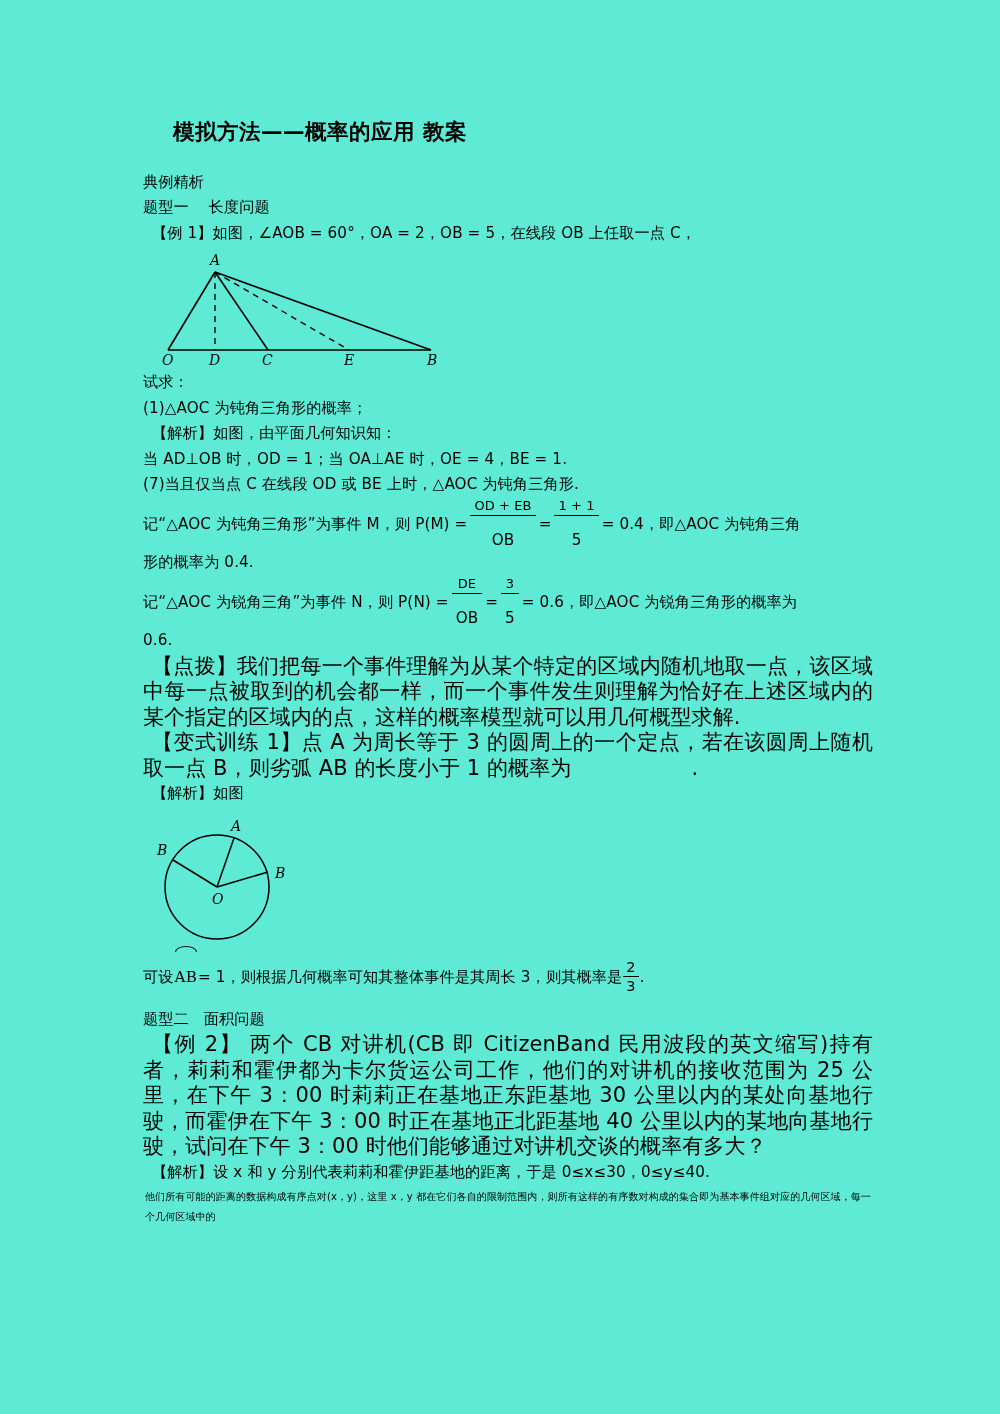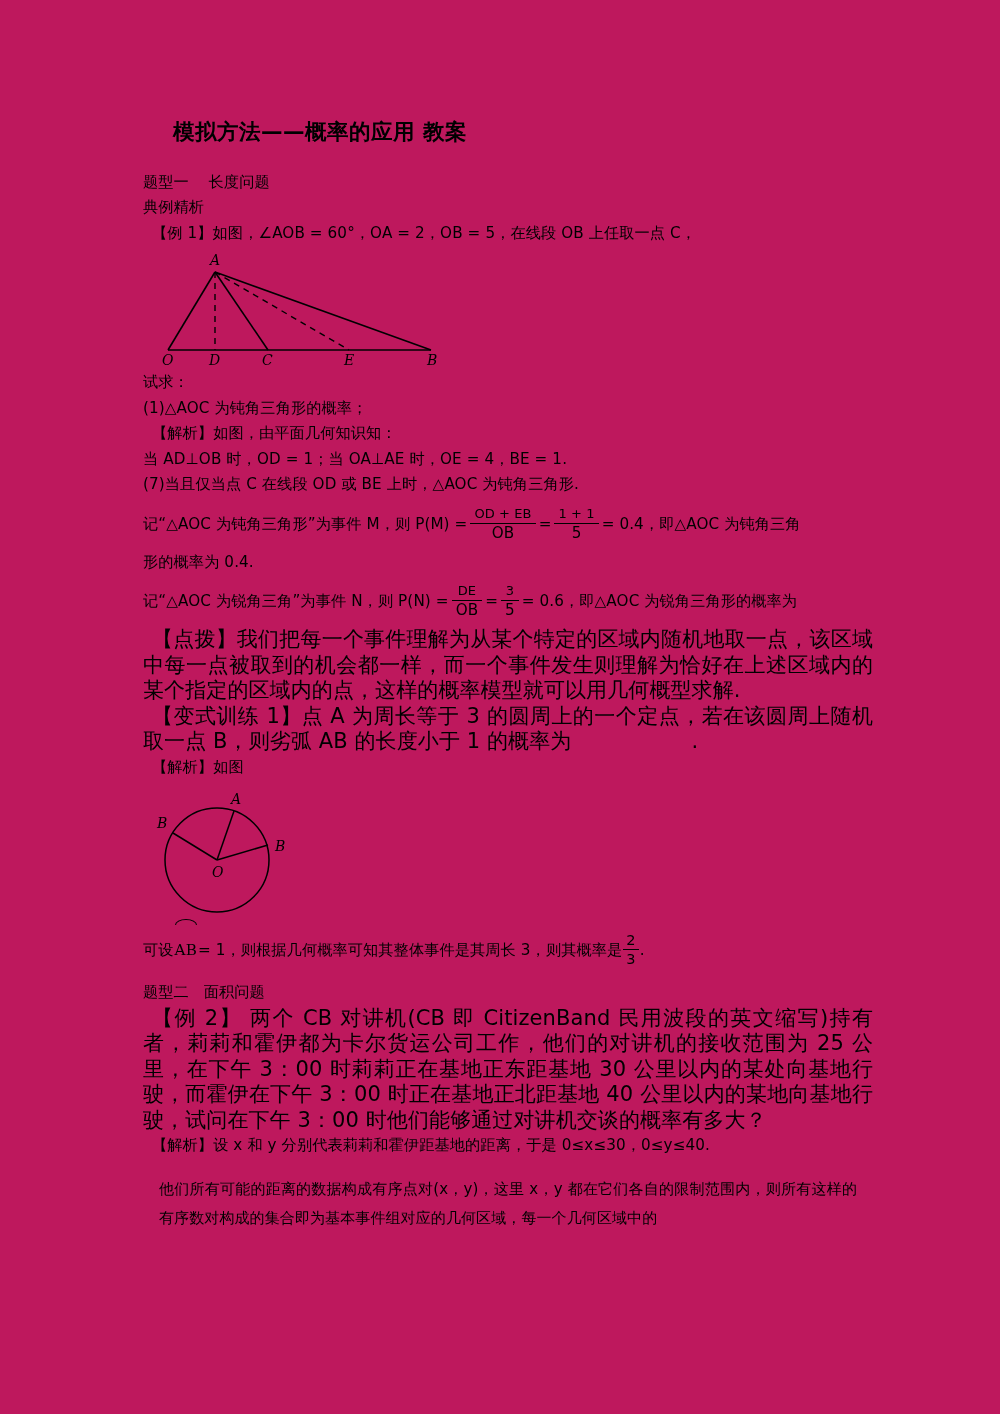--- a/index.html
+++ b/index.html
@@ -13,21 +13,21 @@
     position: relative;
     font-family: "DejaVu Sans", "Liberation Sans", sans-serif;
     color: #000000;
     overflow: hidden;
   }
   .page {
     position: absolute;
     left: 0; top: 0;
     width: 1000px;
     height: 1414px;
-    background: #be185d;
+    background: #5eead4;
   }
   .content {
     position: absolute;
     left: 143px;
     top: 118px;
     width: 730px;
   }
   .doc-title {
     font-size: 21.5px;
     font-weight: bold;
@@ -39,23 +39,23 @@
     font-size: 15.2px;
     line-height: 25.5px;
     margin: 0;
     white-space: pre-wrap;
     letter-spacing: 0.1px;
   }
   .pad {
     padding-left: 9px;
   }
   .para {
-    font-size: 15px;
-    line-height: 29px;
-    margin: 16px;
+    font-size: 10px;
+    line-height: 20px;
+    margin: 2px;
     text-align: justify;
     letter-spacing: 0.1px;
   }
   .para-ind {
     font-size: 21px;
     line-height: 25.5px;
     margin: 0;
     text-align: justify;
     text-indent: 9px;
     letter-spacing: 0.1px;
@@ -76,21 +76,21 @@
     margin: 0 3px;
     position: relative;
     top: -1px;
   }
   .frac .num {
     padding: 0 4px 1px 4px;
     font-size: 13px;
     line-height: 17px;
   }
   .frac .den {
-    padding: 1px 4px 0 4px;
+    padding: 16px 4px 0 4px;
     font-size: 15.2px;
     line-height: 17px;
     border-top: 1.2px solid #000;
   }
   .frac-sm {
     display: inline-flex;
     flex-direction: column;
     vertical-align: middle;
     text-align: center;
     margin: 0 1px;
@@ -149,23 +149,23 @@
   }
 </style>
 </head>
 <body>
 
 <div class="page">
   <div class="content">
 
     <h1 class="doc-title">模拟方法——概率的应用  教案</h1>
 
+    <p class="line">典例精析</p>
+
     <p class="line">题型一    长度问题</p>
-
-    <p class="line">典例精析</p>
 
     <p class="line pad">【例 1】如图，∠AOB = 60°，OA = 2，OB = 5，在线段 OB 上任取一点 C，</p>
 
     <div class="fig-tri">
       <svg width="320" height="118" viewBox="0 0 320 118">
 
         <line x1="15" y1="100" x2="278" y2="100" stroke="#000" stroke-width="1.6"></line>
 
         <line x1="15" y1="100" x2="62" y2="22" stroke="#000" stroke-width="1.6"></line>
 
@@ -202,20 +202,21 @@
     <p class="line">形的概率为 0.4.</p>
 
     <p class="fline"><span>记“△AOC 为锐角三角”为事件 N，则 P(N) =</span><span class="frac">
           <span class="num">DE</span>
           <span class="den">OB</span>
         </span><span>=</span><span class="frac">
           <span class="num">3</span>
           <span class="den">5</span>
         </span><span>= 0.6，即△AOC 为锐角三角形的概率为</span></p>
 
+    <p class="line">0.6.</p>
 
     <p class="para-ind">【点拨】我们把每一个事件理解为从某个特定的区域内随机地取一点，该区域中每一点被取到的机会都一样，而一个事件发生则理解为恰好在上述区域内的某个指定的区域内的点，这样的概率模型就可以用几何概型求解.</p>
 
     <p class="para-ind"><span>【变式训练 1】点 A 为周长等于 3 的圆周上的一个定点，若在该圆周上随机取一点 B，则劣弧 AB 的长度小于 1 的概率为</span><span class="blankfill"></span><span>.</span></p>
 
     <p class="line pad">【解析】如图</p>
 
     <div class="fig-circ">
       <svg width="200" height="140" viewBox="0 0 200 140">
         <circle cx="68" cy="78" r="52" fill="none" stroke="#000" stroke-width="1.5"></circle>

